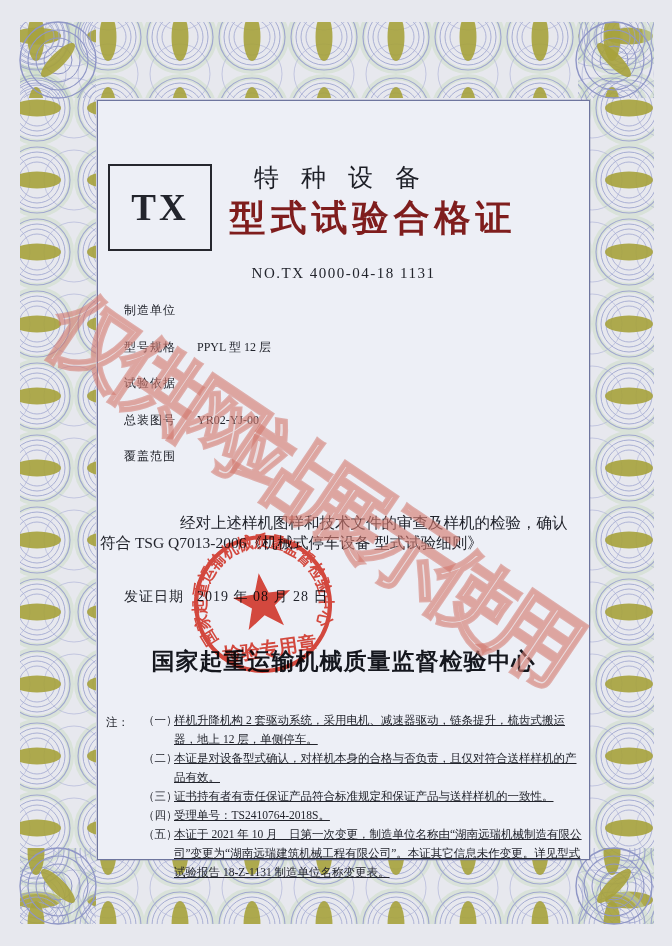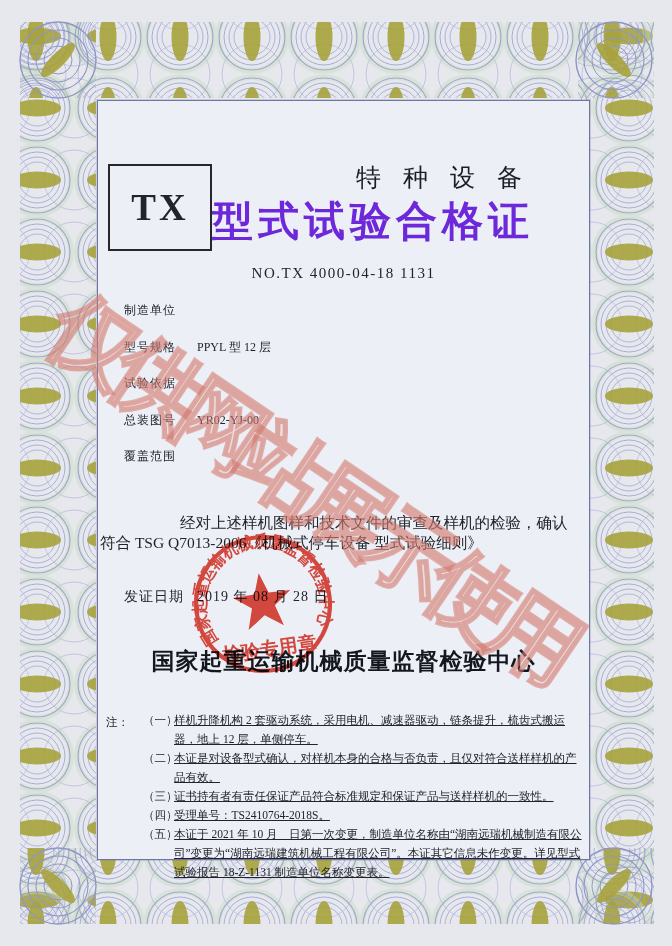--- a/index.html
+++ b/index.html
@@ -20,28 +20,28 @@
     box-shadow:0 0 0 1px rgba(110,117,158,.25);
     z-index:10;
   }
   .tx-box{
     position:absolute;left:10px;top:63px;width:100px;height:83px;
     border:2px solid #26272e;
     display:flex;align-items:center;justify-content:center;
     font-size:37px;font-weight:bold;letter-spacing:3px;
   }
   .title-super{
-    position:absolute;left:156px;top:60px;width:270px;
-    text-align:right;font-size:25px;letter-spacing:22px;padding-left:20px;
+    position:absolute;left:136px;top:60px;width:270px;
+    text-align:left;font-size:25px;letter-spacing:22px;padding-left:20px;
     color:#1c1e26;
   }
   .title-main{
     position:absolute;left:113px;top:93px;width:324px;
-    text-align:center;font-size:41px;font-weight:bold;letter-spacing:5px;
-    color:#6d28d9;
+    text-align:center;font-size:36px;font-weight:bold;letter-spacing:5px;
+    color:#7f1d1d;
   }
   .cert-no{
     position:absolute;left:0;top:164px;width:491px;
     text-align:center;font-size:15px;letter-spacing:1.5px;
   }
   .fields{position:absolute;left:26px;top:199px;width:460px;}
   .field-row{display:flex;margin-bottom:15.5px;font-size:12px;line-height:21px;}
   .field-label{width:66px;flex:none;letter-spacing:1px;font-weight:500;}
   .field-value{margin-left:7px;white-space:nowrap;}
   .statement{

